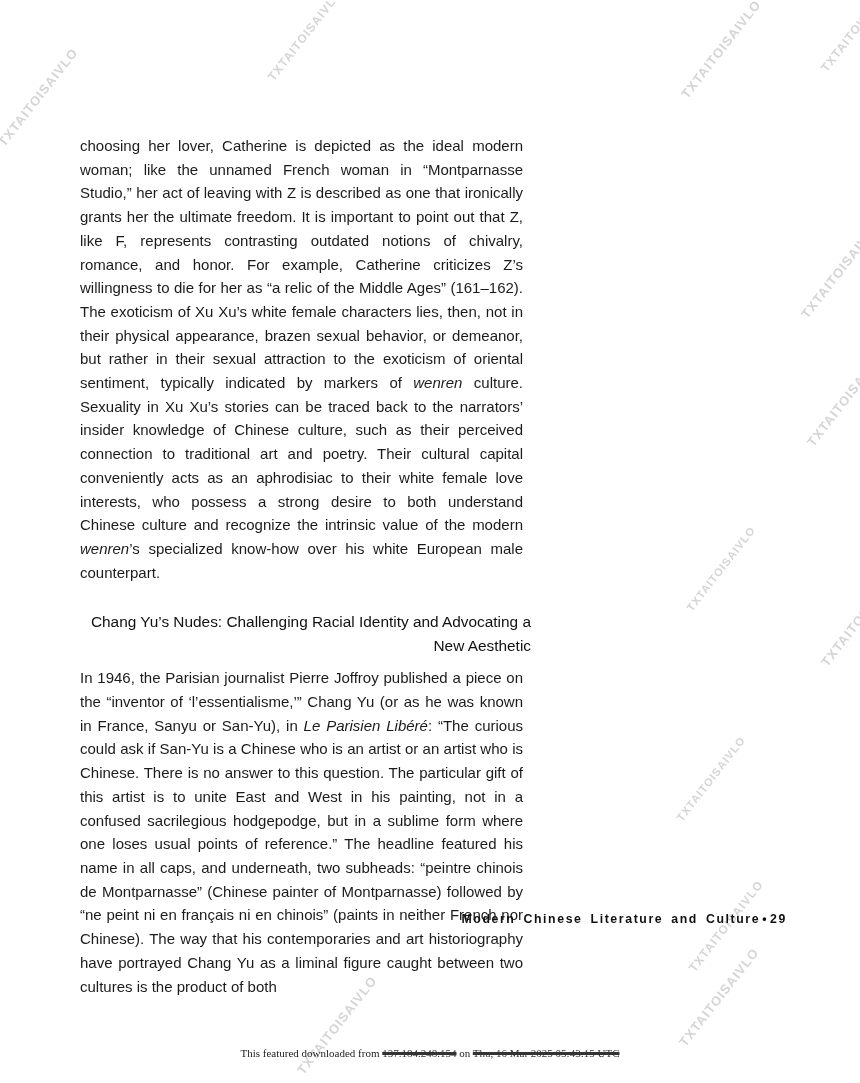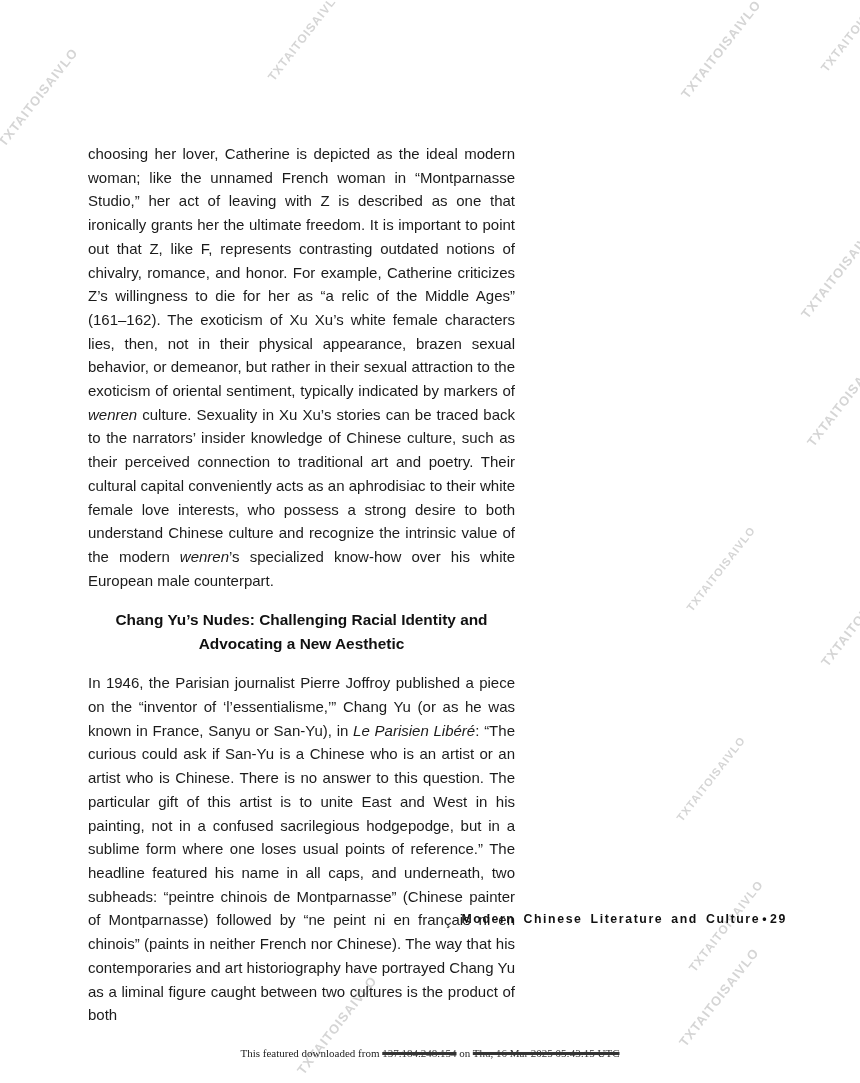--- a/index.html
+++ b/index.html
@@ -25,34 +25,34 @@
     user-select: none;
     pointer-events: none;
   }
   .text-block {
     position: absolute;
     left: 72px;
     top: 126px;
     width: 459px;
   }
   .para {
-    margin: 16px;
+    margin: 8px;
     font-size: 15px;
     line-height: 23.7px;
     text-align: justify;
     hyphens: none;
     color: #1b1b1b;
   }
   .para em { font-style: italic; }
   .heading {
-    margin: 14px 0 9px 0;
+    margin: 26px 0 9px 0;
     font-size: 15.4px;
     line-height: 23.5px;
-    font-weight: bold;
-    text-align: center;
+    font-weight: normal;
+    text-align: right;
     color: #111111;
   }
   .footer {
     position: absolute;
     right: 73px;
     top: 912px;
     font-size: 12.3px;
     font-weight: bold;
     letter-spacing: 1.6px;
     word-spacing: 3px;

